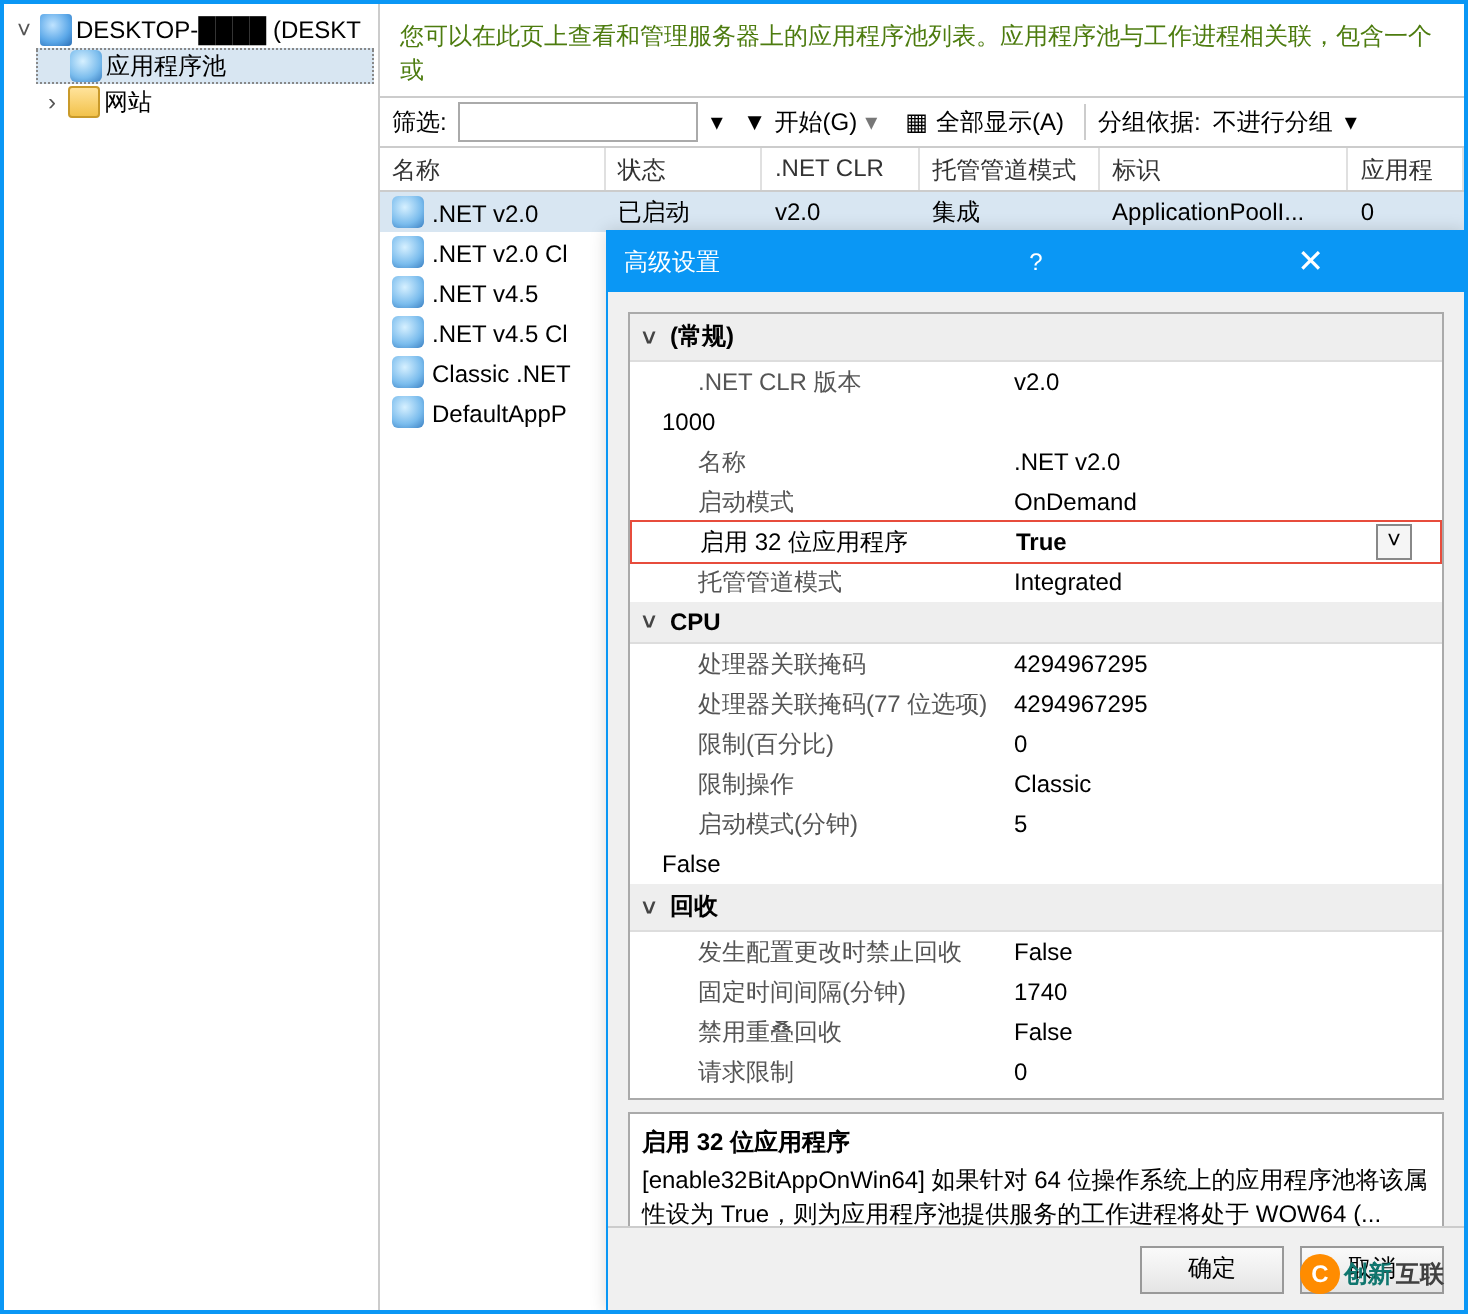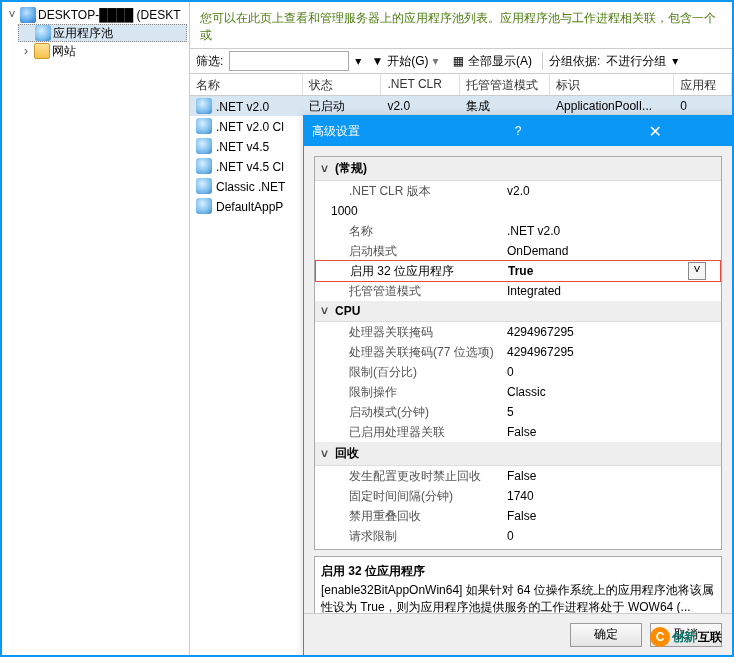--- a/index.html
+++ b/index.html
@@ -42,21 +42,21 @@
 .prow.hl .pk{color:#000}
 .prow.hl .pv{font-weight:bold}
 .dd{width:18px;height:18px;border:1px solid #888;text-align:center;background:#f5f5f5;cursor:pointer;margin-right:2px}
 .pdesc{margin-top:6px;border:1px solid #aaa;background:#fff;padding:6px;height:66px;overflow:hidden}
 .pdesc b{display:block;margin-bottom:2px}
 .dlg-foot{height:42px;border-top:1px solid #ccc;display:flex;justify-content:flex-end;align-items:center;padding:0 10px;gap:8px}
 .btn{min-width:72px;height:24px;border:1px solid #999;background:linear-gradient(#fafafa,#e5e5e5);cursor:pointer}
 .watermark{position:absolute;right:10px;bottom:8px;font-size:14px;display:flex;align-items:center;gap:2px;pointer-events:none}
 .wm-ico{width:20px;height:20px;border-radius:50%;background:#ff8c00;color:#fff;text-align:center;line-height:20px;font-weight:bold}
 .wm-t1{color:#0f766e;font-weight:bold}
-.wm-t2{color:#000000;font-weight:bold}
+.wm-t2{color:#404040;font-weight:bold}
 
 .i-globe{background:radial-gradient(circle at 40% 35%,#bfe3ff,#5aa7e8 60%,#2a6db5);border-radius:2px}
 .i-folder{background:linear-gradient(#ffe39b,#f2c24b);border:1px solid #c99a2a;border-radius:2px}
 .i-pool{background:radial-gradient(circle at 40% 35%,#d6f0ff,#7abced 60%,#3a7fc2);border-radius:3px}
 </style>
 </head>
 <body>
 
 <div class="main">
   <div class="tree">
@@ -184,21 +184,20 @@
         </div>
       <div class="prow">
           <div class="pk">限制操作</div>
           <div class="pv">Classic</div>
         </div>
       <div class="prow">
           <div class="pk">启动模式(分钟)</div>
           <div class="pv">5</div>
         </div>
       <div class="prow">
-          <div class="pk">已启用处理器关联</div>
           <div class="pv">False</div>
         </div>
 
       <div class="phead">
           <span class="tgl">˅</span>
           <span>回收</span>
         </div>
       <div class="prow">
           <div class="pk">发生配置更改时禁止回收</div>
           <div class="pv">False</div>

